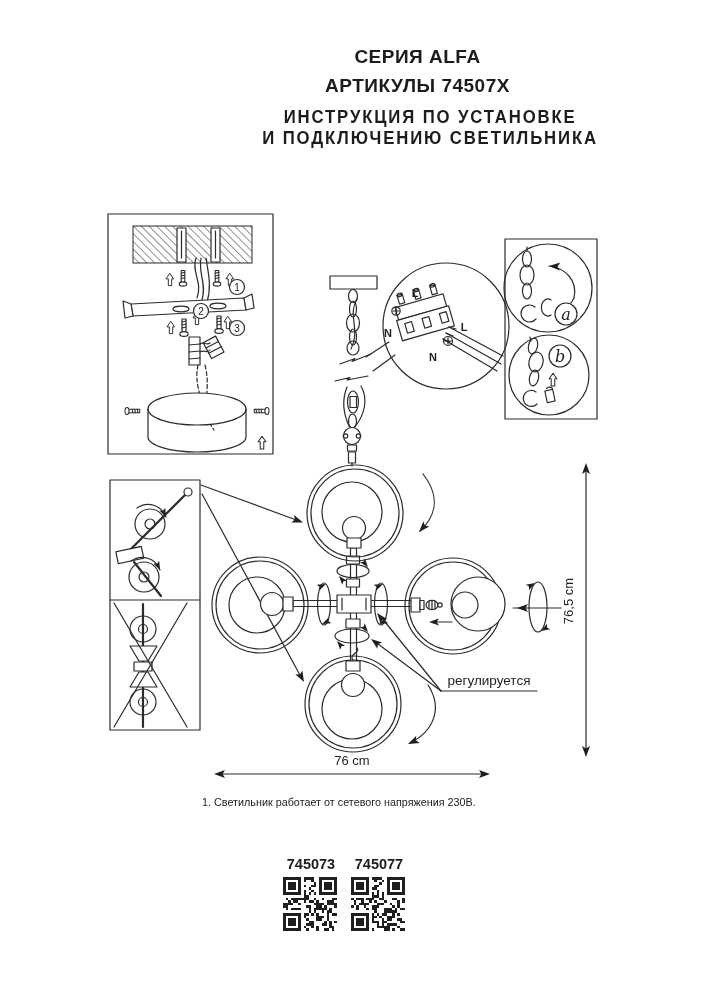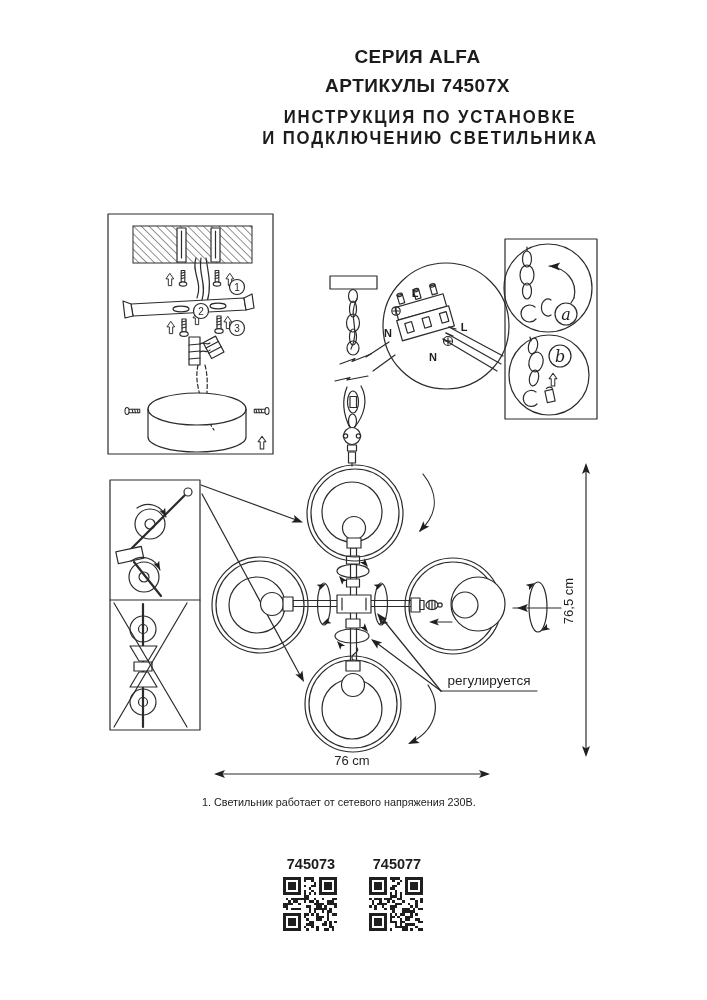--- a/index.html
+++ b/index.html
@@ -487,21 +487,21 @@
         <rect x="13" y="19" width="1" height="1"></rect>
         <rect x="18" y="19" width="1" height="1"></rect>
         <rect x="19" y="19" width="1" height="1"></rect>
         <rect x="9" y="20" width="1" height="1"></rect>
         <rect x="13" y="20" width="1" height="1"></rect>
         <rect x="16" y="20" width="1" height="1"></rect>
         <rect x="17" y="20" width="1" height="1"></rect>
         <rect x="19" y="20" width="1" height="1"></rect>
       </svg>
   </div>
-  <div class="qr-block" style="left:369px;">
+  <div class="qr-block" style="left:351px;">
     <div class="qr-label">745077</div>
     <svg class="qr-svg" viewBox="0 0 21 21">
         <rect x="0" y="0" width="7" height="1"></rect>
         <rect x="0" y="6" width="7" height="1"></rect>
         <rect x="0" y="0" width="1" height="7"></rect>
         <rect x="6" y="0" width="1" height="7"></rect>
         <rect x="2" y="2" width="3" height="3"></rect>
         <rect x="14" y="0" width="7" height="1"></rect>
         <rect x="14" y="6" width="7" height="1"></rect>
         <rect x="14" y="0" width="1" height="7"></rect>

